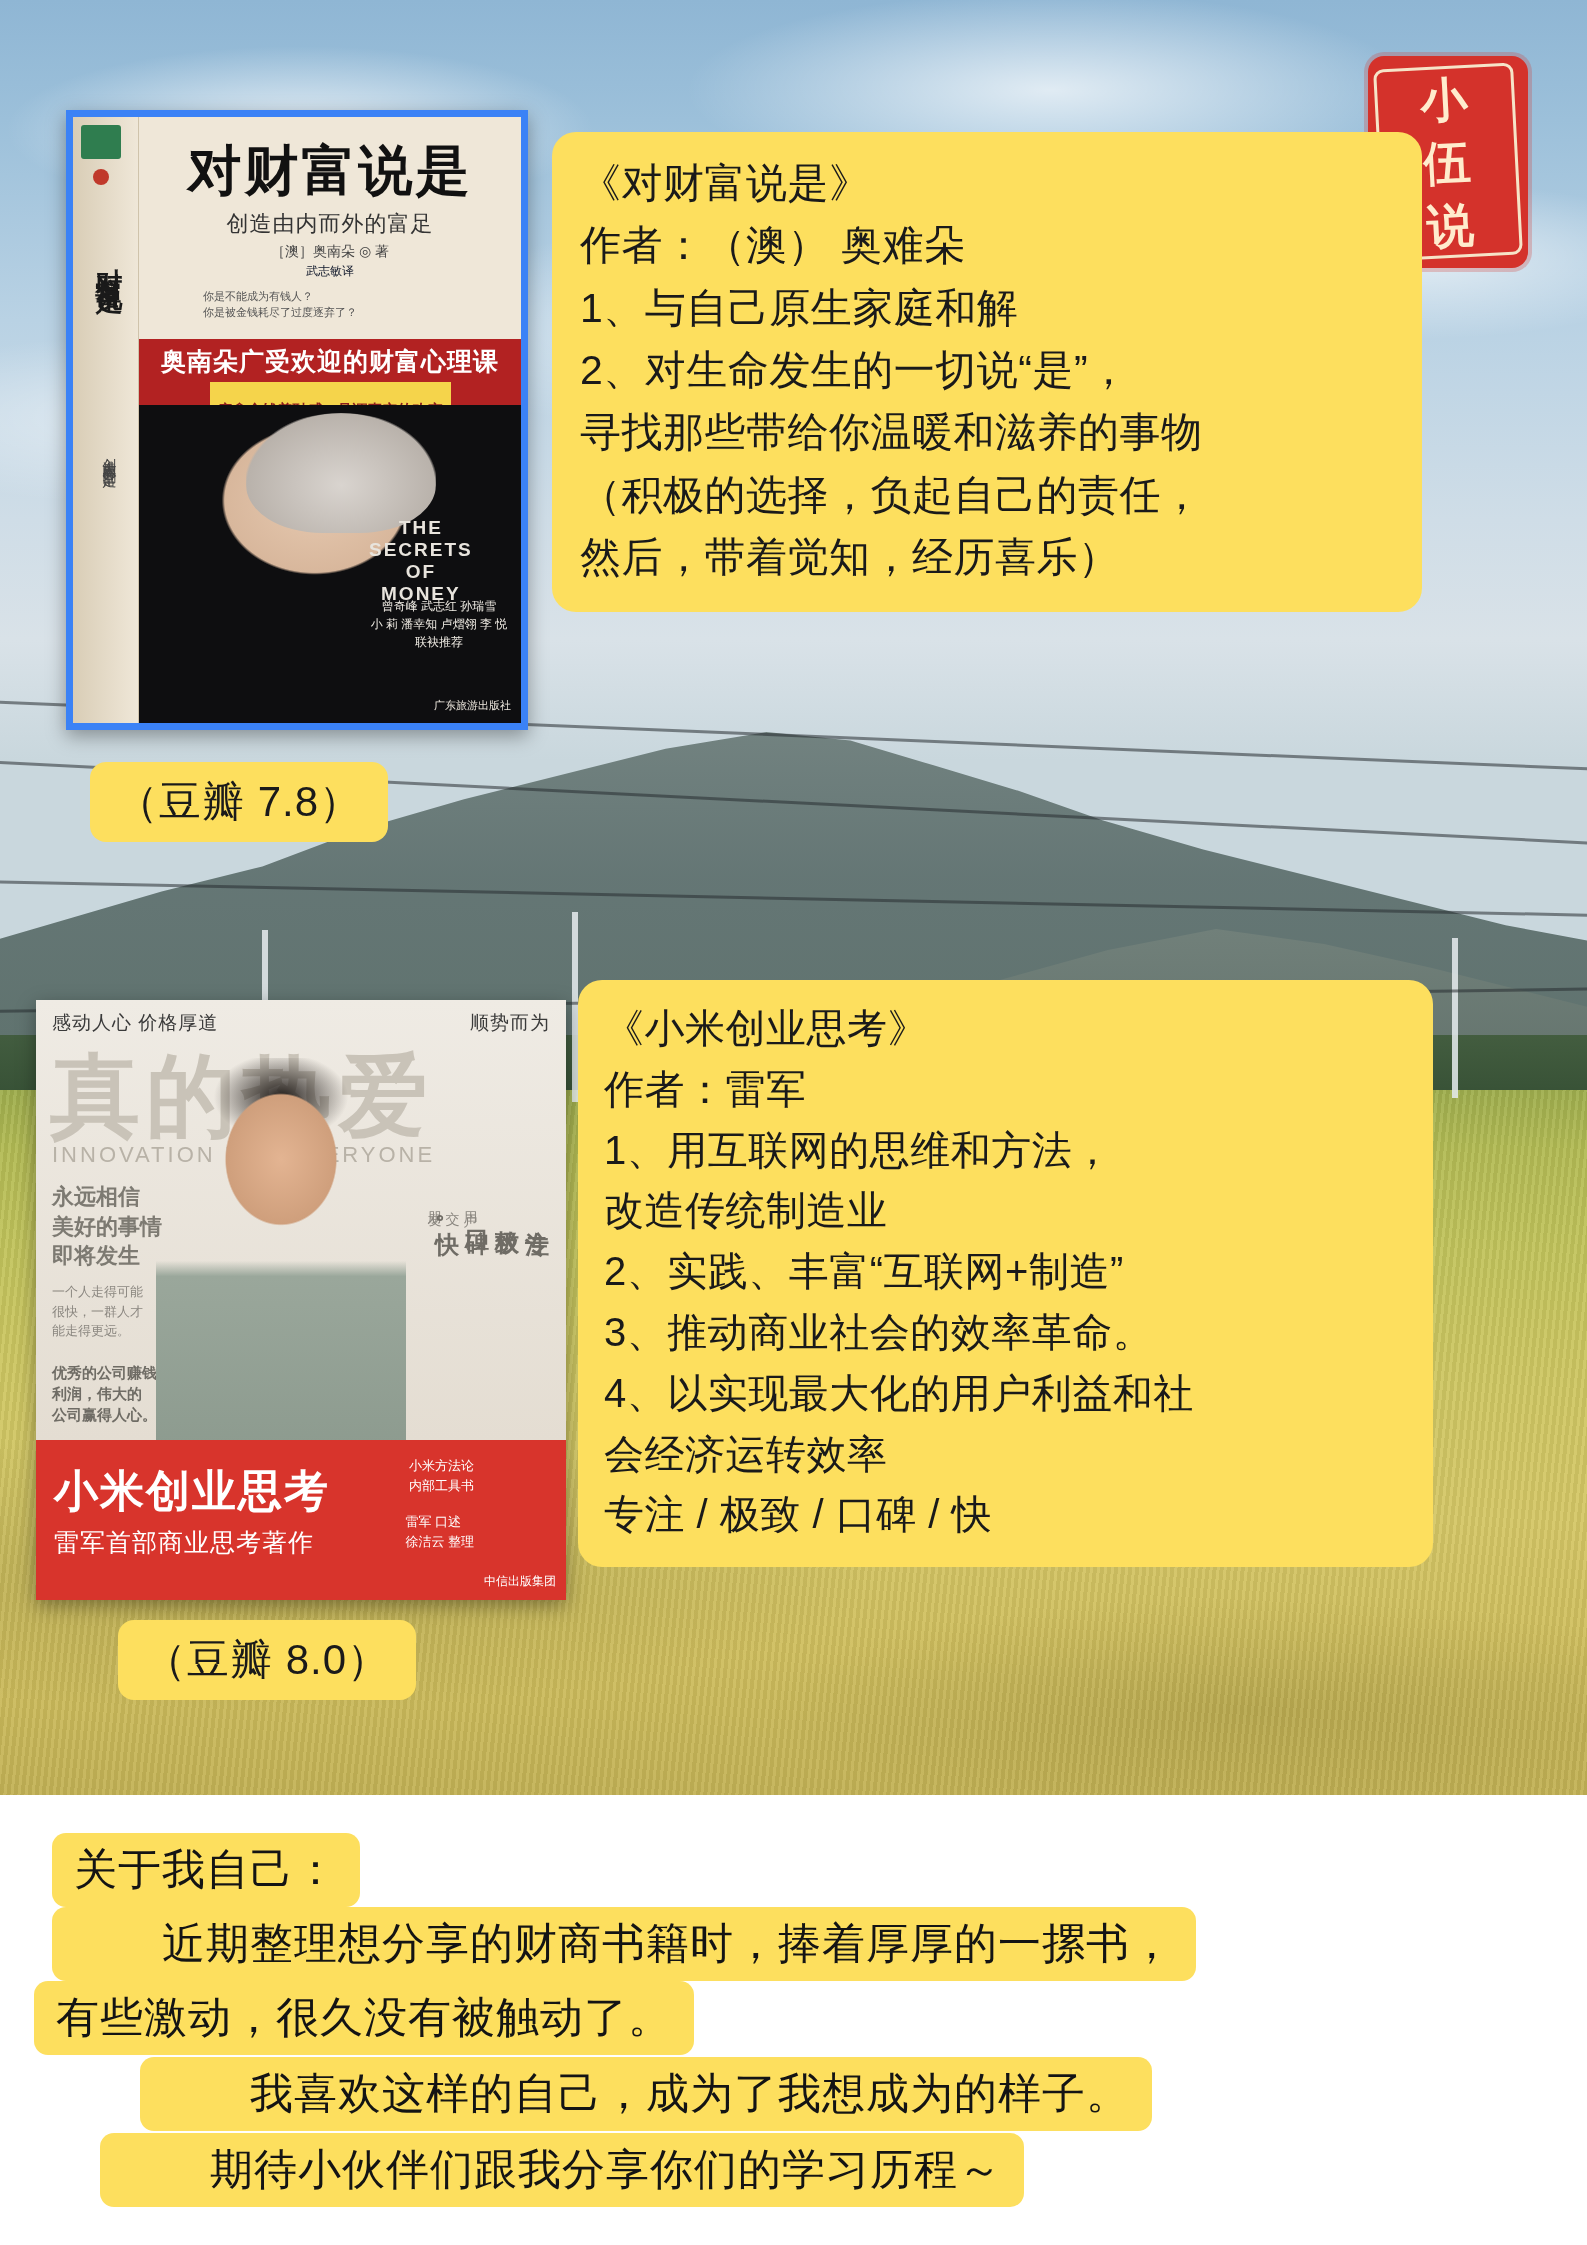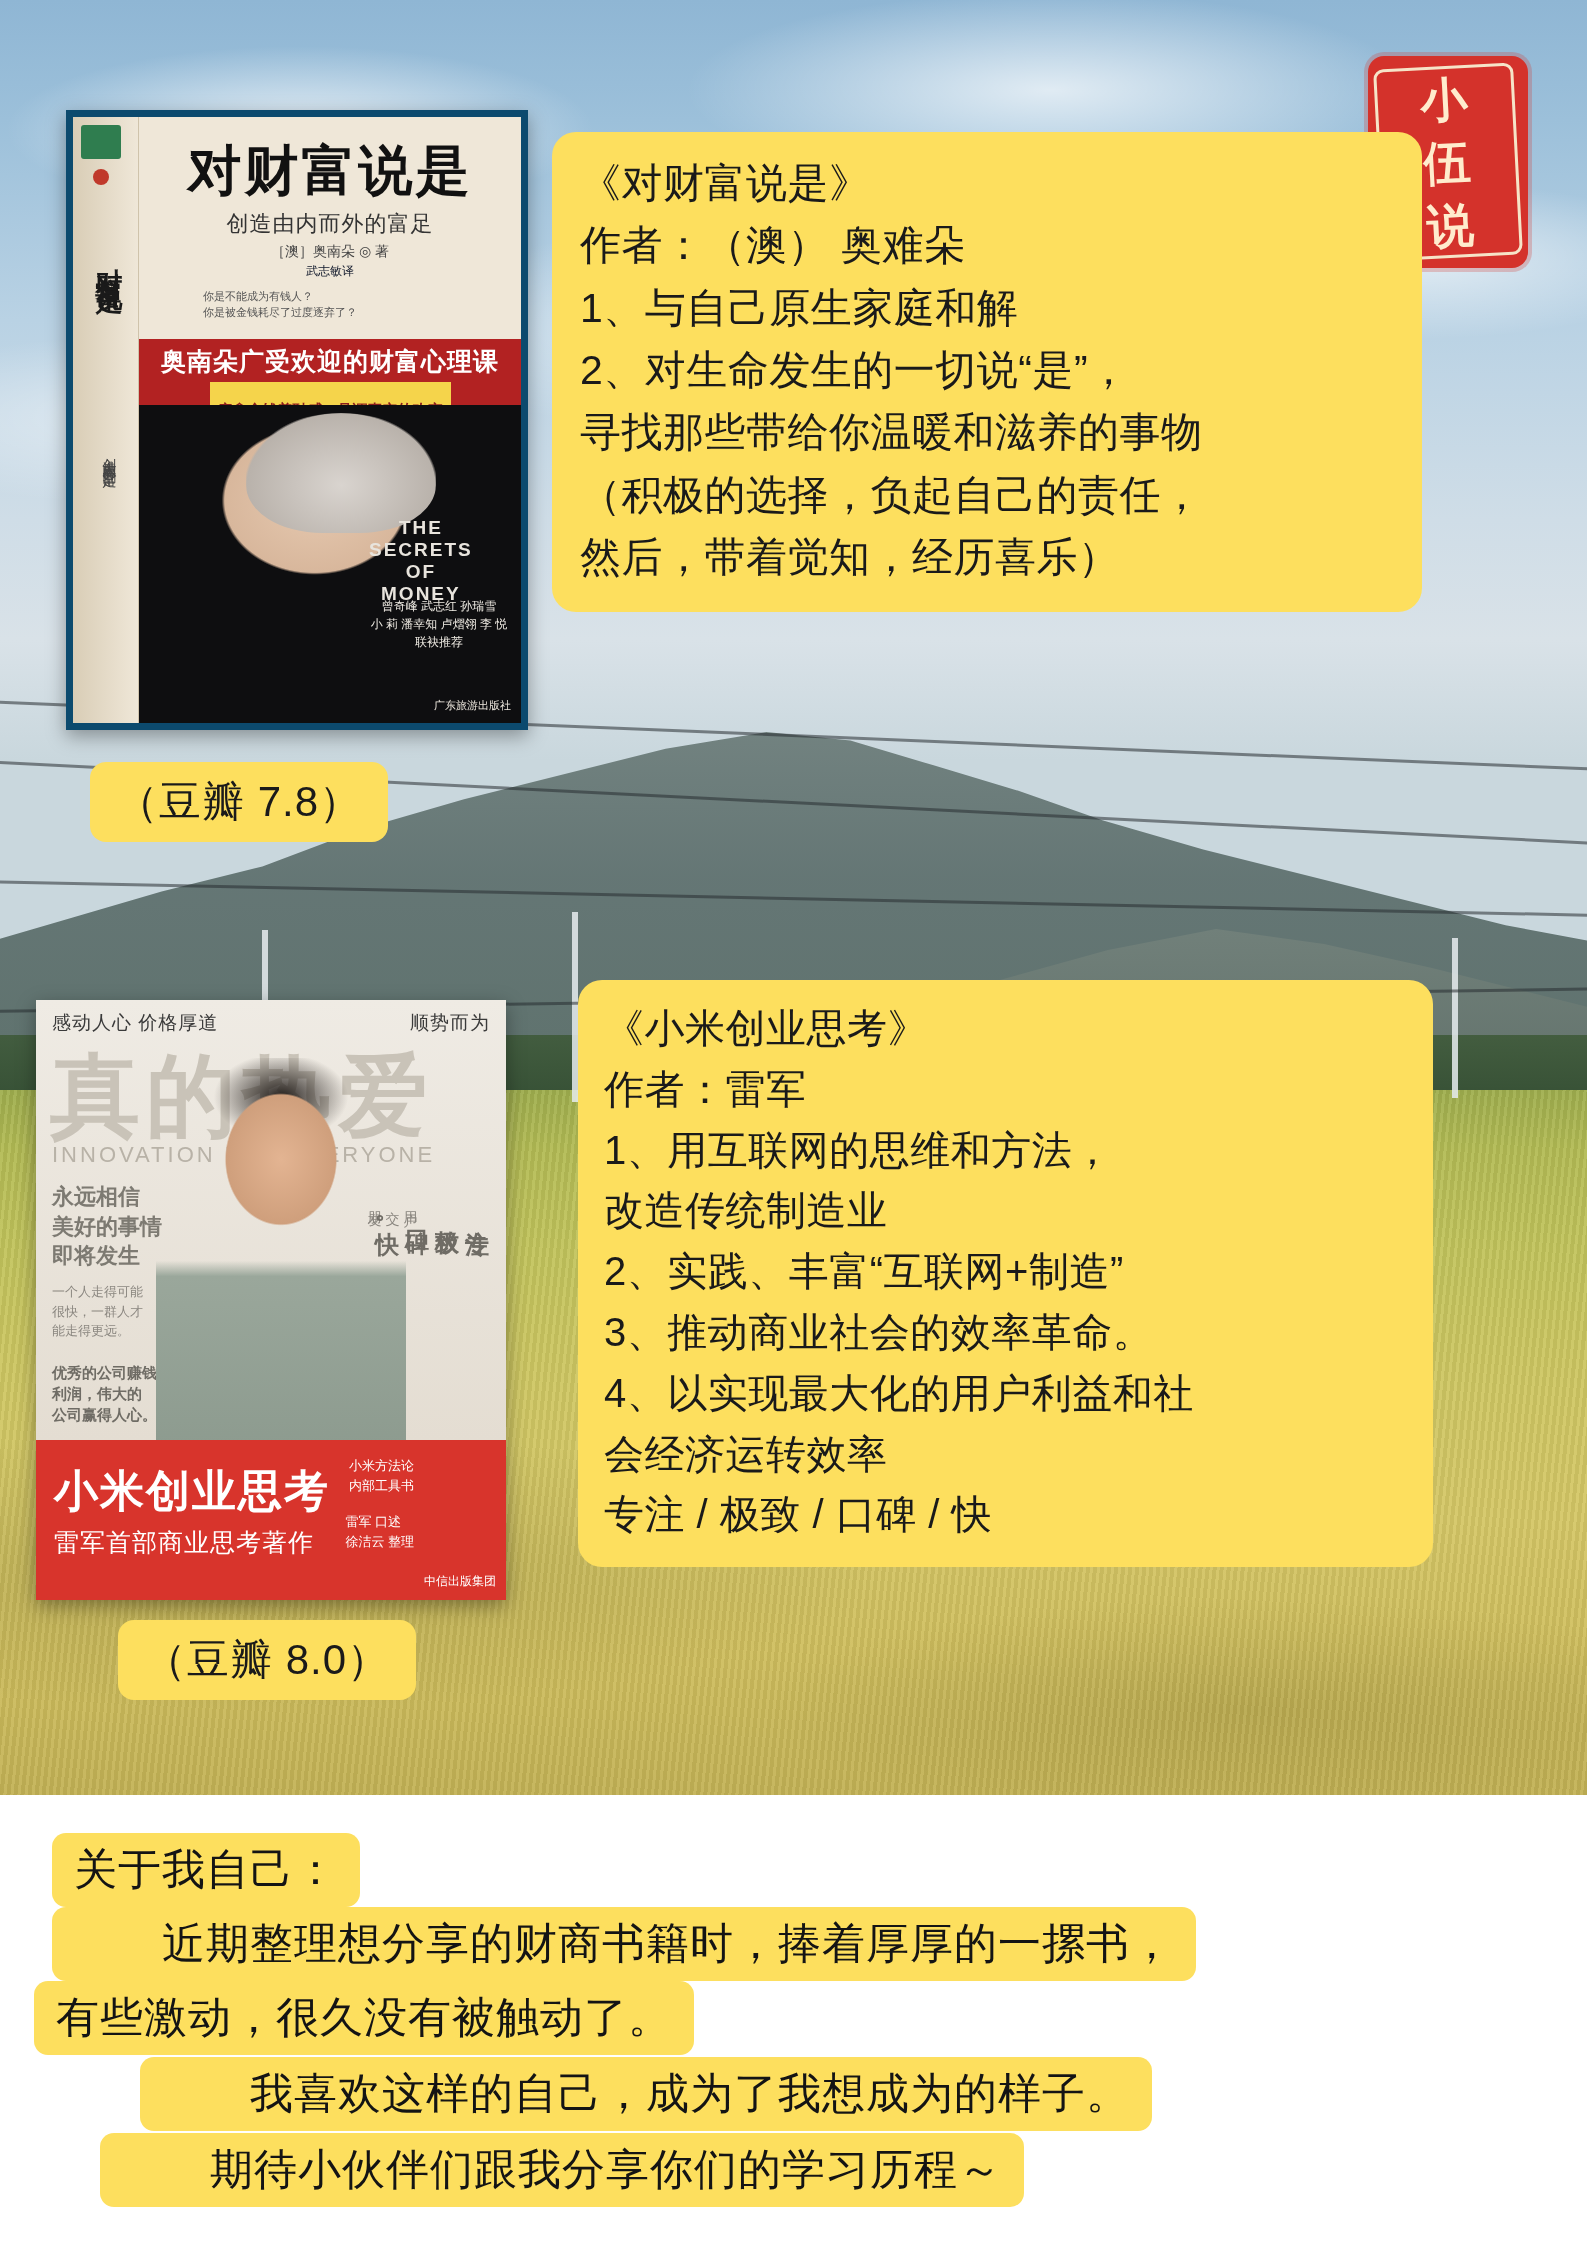--- a/index.html
+++ b/index.html
@@ -145,21 +145,21 @@
   }
   .score-1 { left: 90px; top: 762px; }
   .score-2 { left: 118px; top: 1620px; }
 
   
   .book1 {
     position: absolute;
     left: 66px; top: 110px;
     width: 462px; height: 620px;
     background: #efe7d8;
-    border: 7px solid #0c4a6e;
+    border: 7px solid #3b82f6;
     box-shadow: 0 6px 18px rgba(0,0,0,.35);
     overflow: hidden;
   }
   .b1-spine {
     position: absolute; left: 0; top: 0; width: 66px; height: 100%;
     background: linear-gradient(to right, #d9cdb6, #efe7d8);
     border-right: 1px solid #cfc3ab;
   }
   .b1-spine-logo {
     position: absolute; left: 8px; top: 8px; width: 40px; height: 34px;
@@ -232,21 +232,21 @@
   }
   .b1-pub {
     position: absolute; right: 10px; bottom: 10px;
     color: #efe9df; font-size: 11px;
   }
 
   
   .book2 {
     position: absolute;
     left: 36px; top: 1000px;
-    width: 470px; height: 600px;
+    width: 530px; height: 600px;
     background: #e9e4dc;
     box-shadow: 0 6px 18px rgba(0,0,0,.35);
     overflow: hidden;
   }
   .b2-top {
     position: absolute; left:0; right:0; top:0; height: 440px;
     background: linear-gradient(to bottom, #efebe4, #e4ddd2);
   }
   .b2-kicker {
     position: absolute; left: 16px; top: 10px; font-size: 19px; color: #3a3a3a; letter-spacing: 1px;

